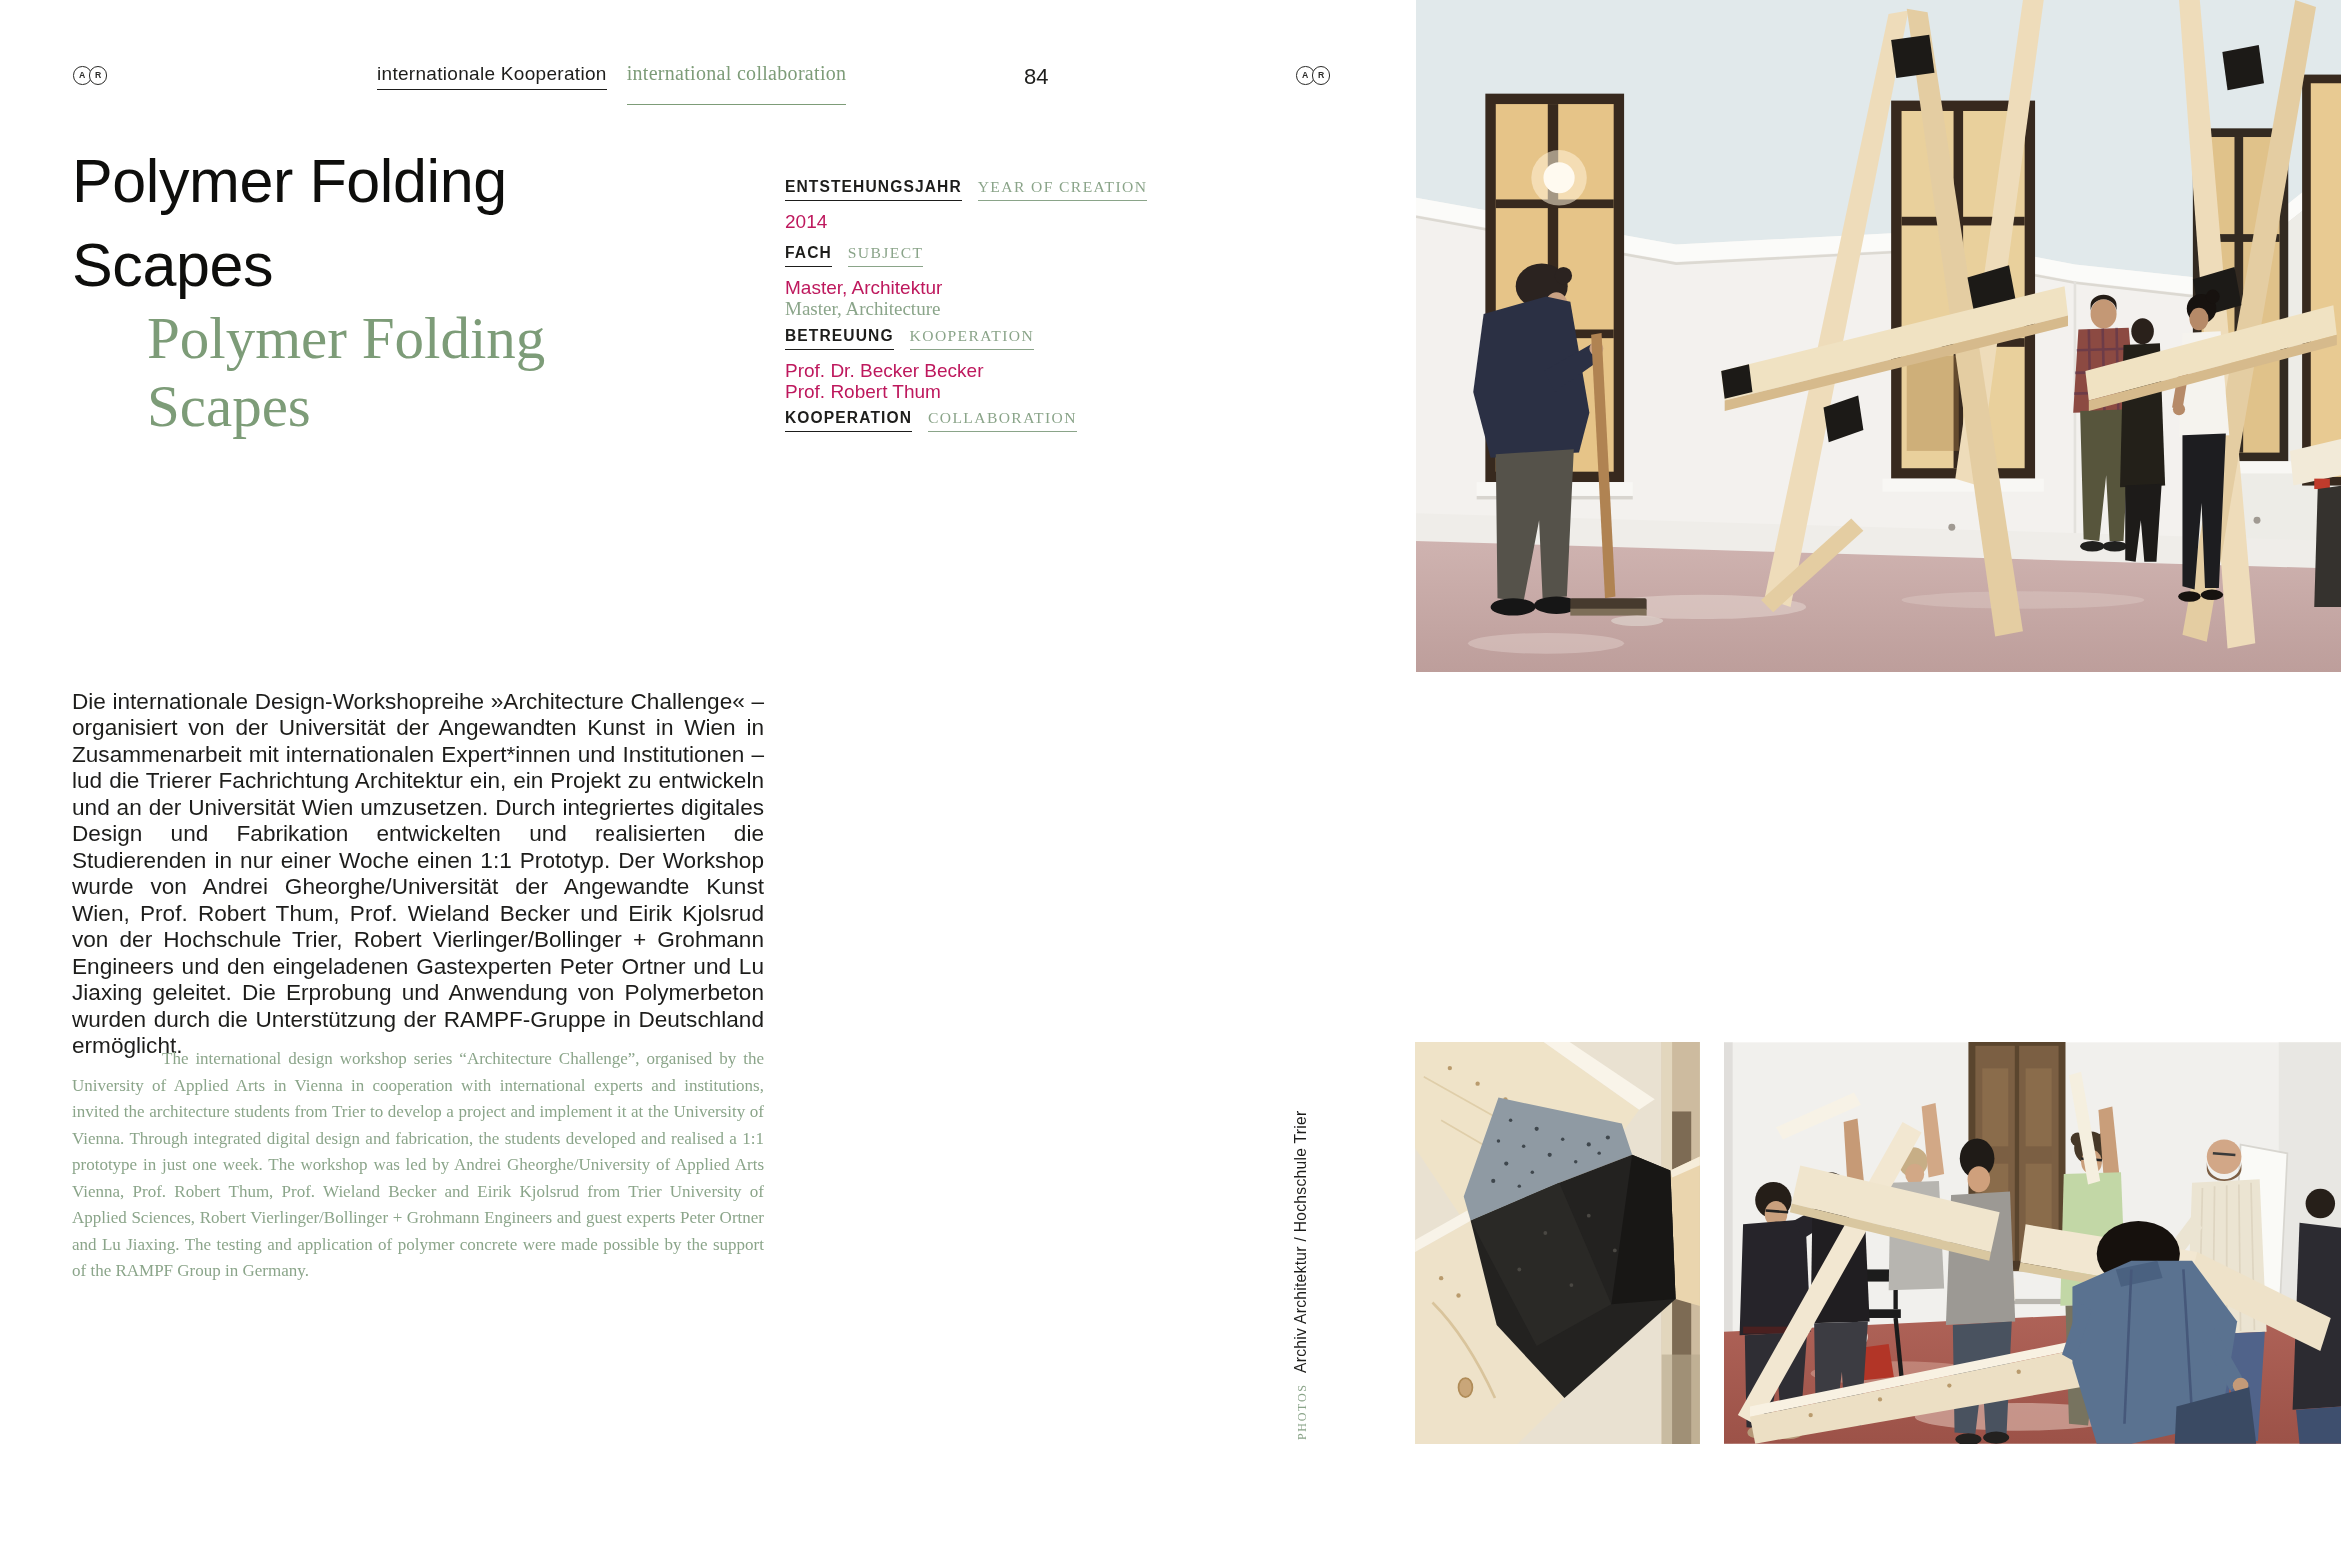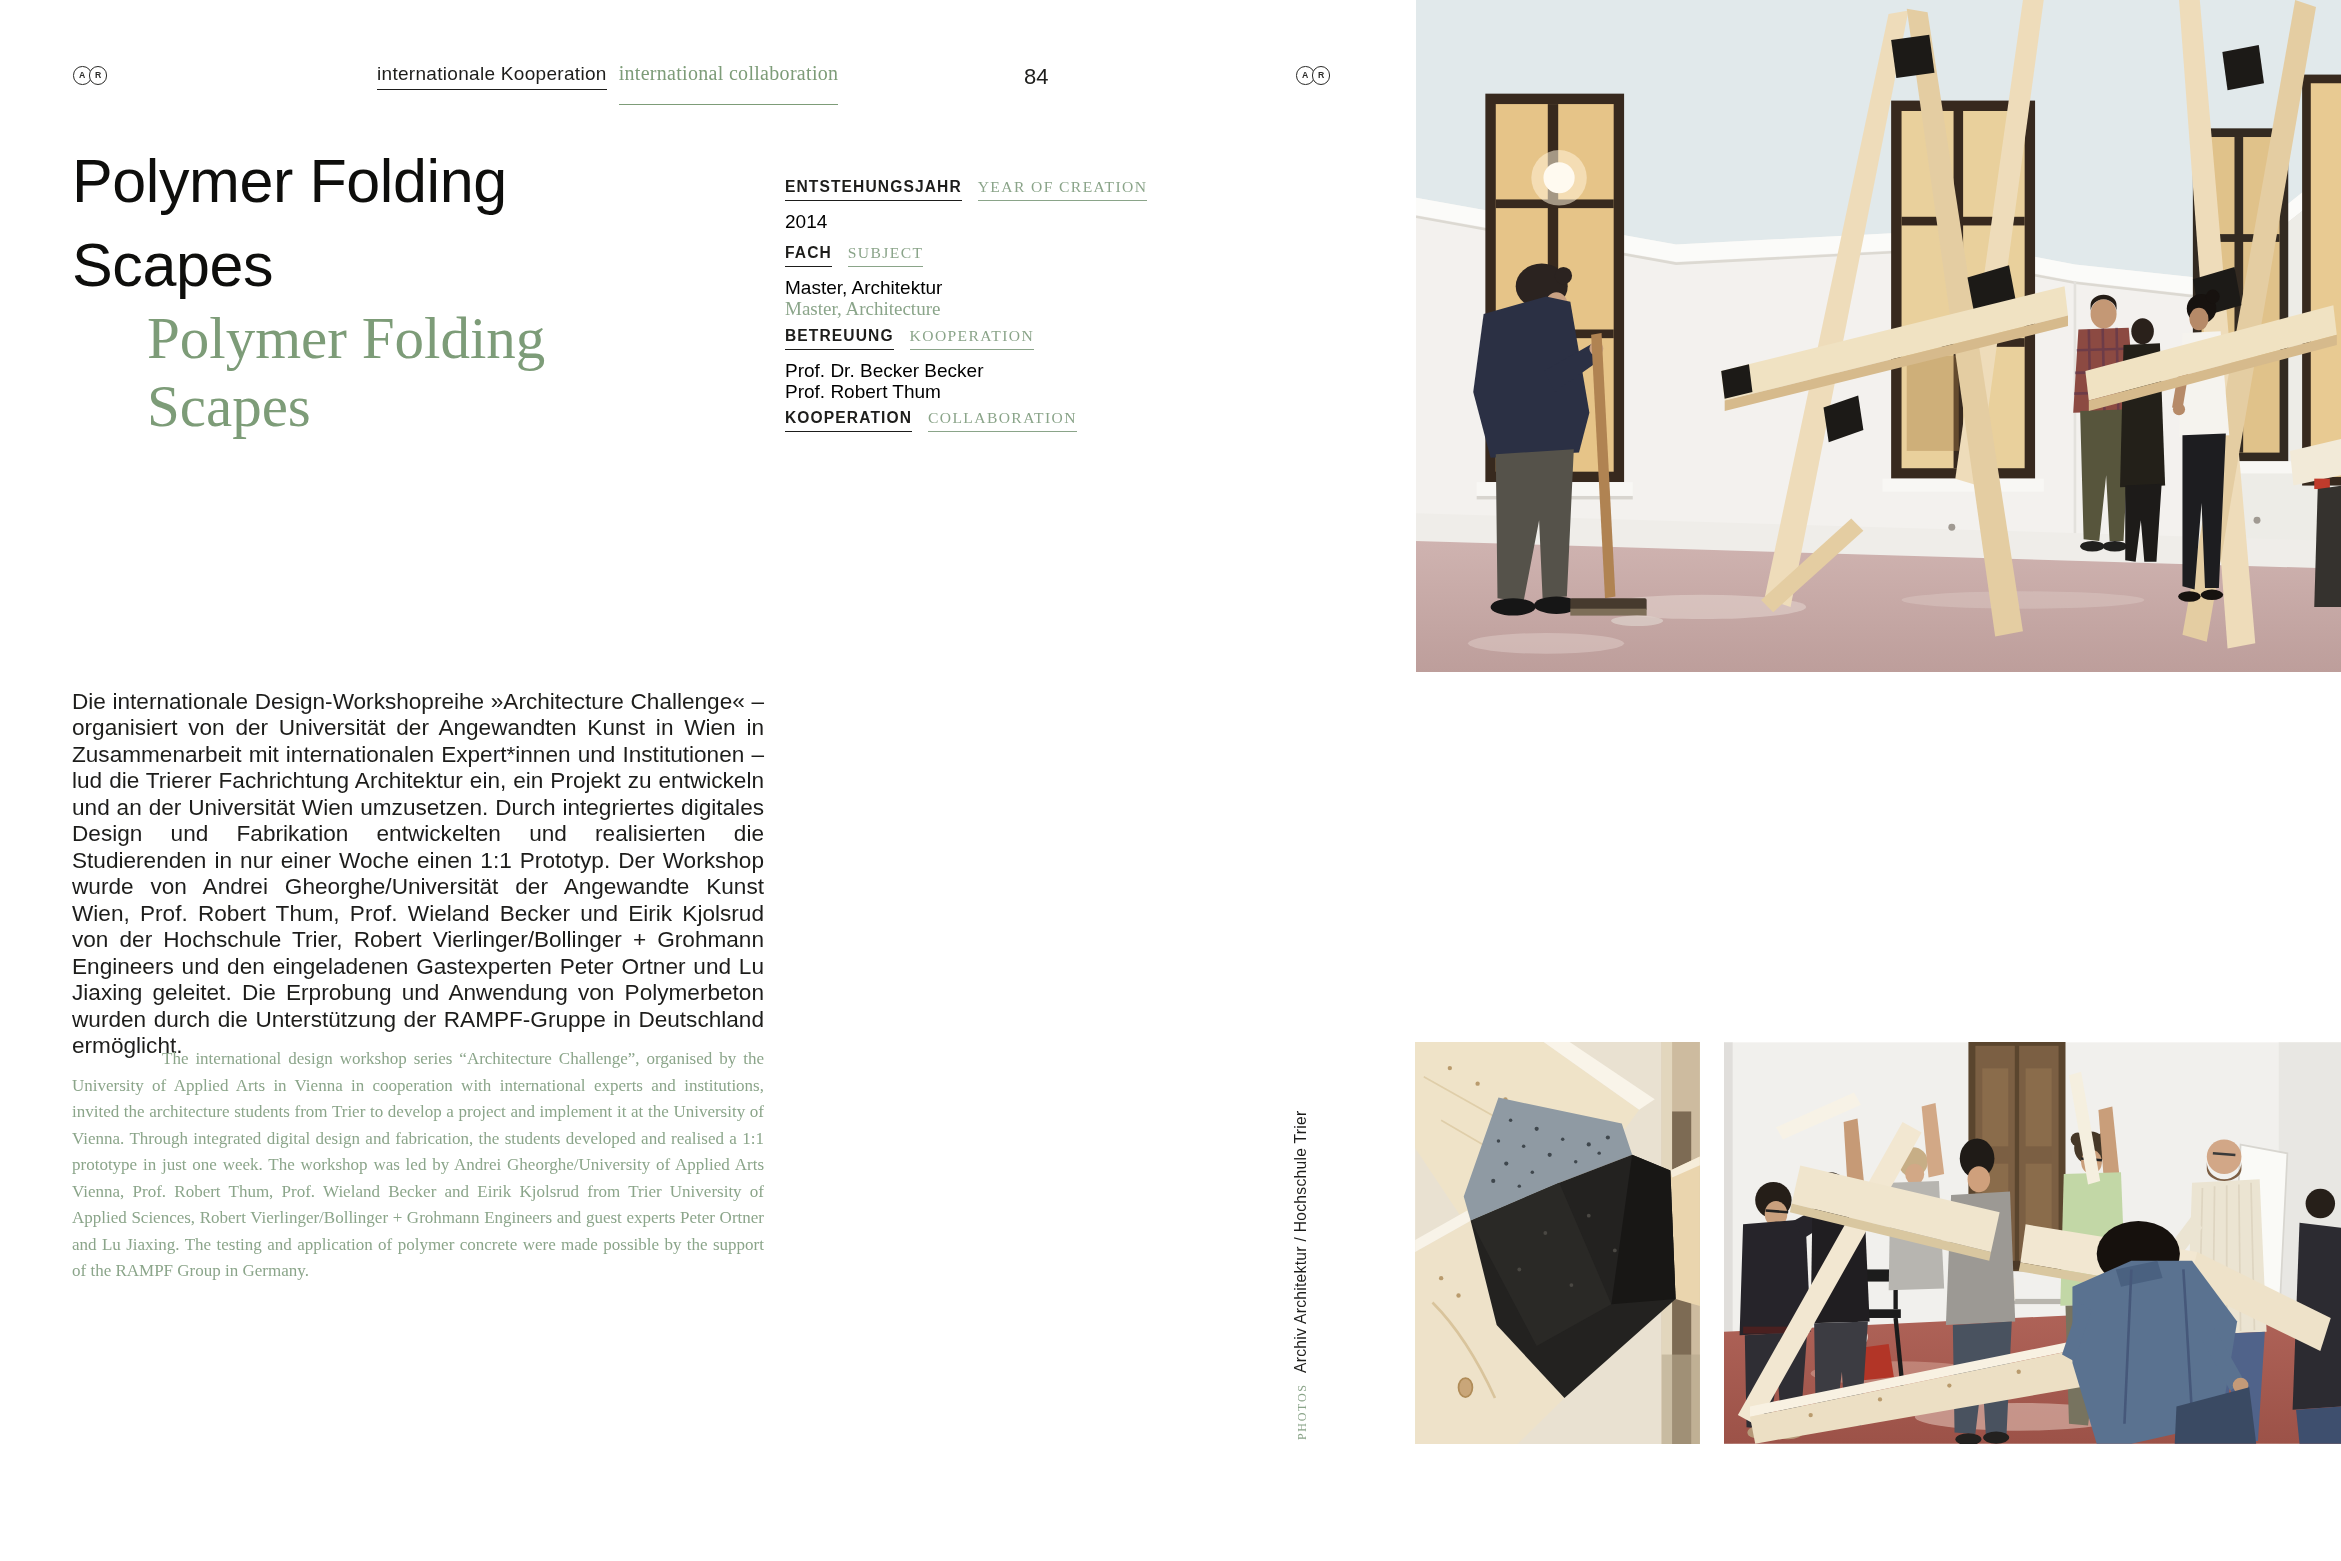--- a/index.html
+++ b/index.html
@@ -10,35 +10,35 @@
   
   .logo{position:absolute;display:flex;}
   .logo .circ{
     width:16.5px;height:16.5px;border:1.7px solid #2a2a28;border-radius:50%;
     display:flex;align-items:center;justify-content:center;
     font-size:8.7px;font-weight:600;color:#2a2a28;background:#fff;
   }
   .logo .circ + .circ{margin-left:-2.6px;}
   .logo-left{left:73px;top:66px;}
   .logo-right{left:1296px;top:66px;}
-  .section-titles{position:absolute;left:377px;top:62px;display:flex;align-items:baseline;gap:12px;white-space:nowrap;}
+  .section-titles{position:absolute;left:377px;top:62px;display:flex;align-items:baseline;gap:20px;white-space:nowrap;}
   .sec-de{font-size:19px;letter-spacing:0.3px;color:#1d1d1b;border-bottom:1.7px solid #1d1d1b;padding-bottom:3.5px;}
   .sec-en{font-family:"Liberation Serif",serif;font-size:20px;letter-spacing:0.3px;color:var(--accent-green,#7d9c78);border-bottom:1.7px solid var(--accent-green,#7d9c78);padding-bottom:19px;}
   .page-number{position:absolute;left:1024px;top:64px;font-size:22px;color:#1d1d1b;}
   
   .title-de{position:absolute;left:72px;top:139px;font-size:61px;line-height:84px;letter-spacing:-0.4px;color:#0e0e0c;}
   .title-en{position:absolute;left:147px;top:304px;font-family:"Liberation Serif",serif;font-size:59px;line-height:68px;color:var(--accent-green,#7d9c78);}
   
   .meta{position:absolute;left:785px;top:0;width:252px;}
   .meta-block{position:absolute;left:0;width:252px;}
   .meta-labels{white-space:nowrap;}
   .lab-de{display:inline-block;font-size:15.6px;font-weight:700;letter-spacing:1.1px;color:#1d1d1b;border-bottom:1.7px solid #1d1d1b;padding-bottom:3.5px;margin-right:12px;text-align:right;}
   .lab-en{display:inline-block;font-family:"Liberation Serif",serif;font-size:15.6px;letter-spacing:1.4px;color:var(--accent-green-label,#8aa489);border-bottom:1.7px solid var(--accent-green-label,#8aa489);padding-bottom:3.5px;}
   .meta-values{margin-top:10.4px;}
-  .val-de{font-size:19px;line-height:21px;color:#000000;}
+  .val-de{font-size:19px;line-height:21px;color:#be185d;}
   .val-en{font-family:"Liberation Serif",serif;font-size:19px;line-height:21px;color:var(--accent-green-body,#8ba58a);}
   
   .body-de{
     position:absolute;left:72px;top:666px;width:692px;
     font-size:22.6px;line-height:26.5px;text-align:justify;color:#1d1d1b;
   }
   .body-en{
     position:absolute;left:72px;top:1029px;width:692px;
     font-family:"Liberation Serif",serif;font-size:17px;line-height:26.5px;
     text-align:justify;color:var(--accent-green-body,#8ba58a);text-indent:90px;

